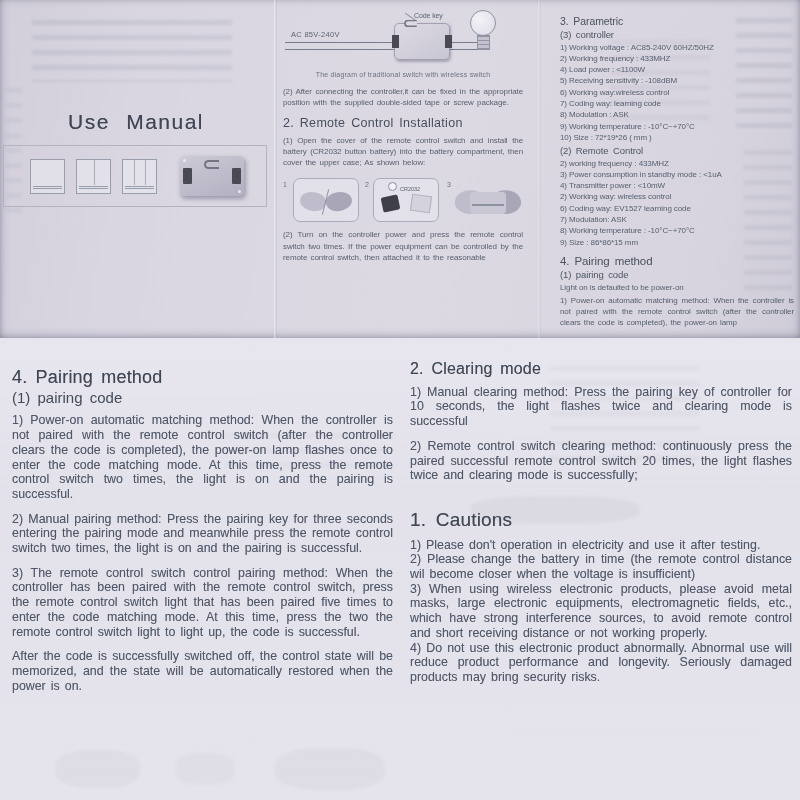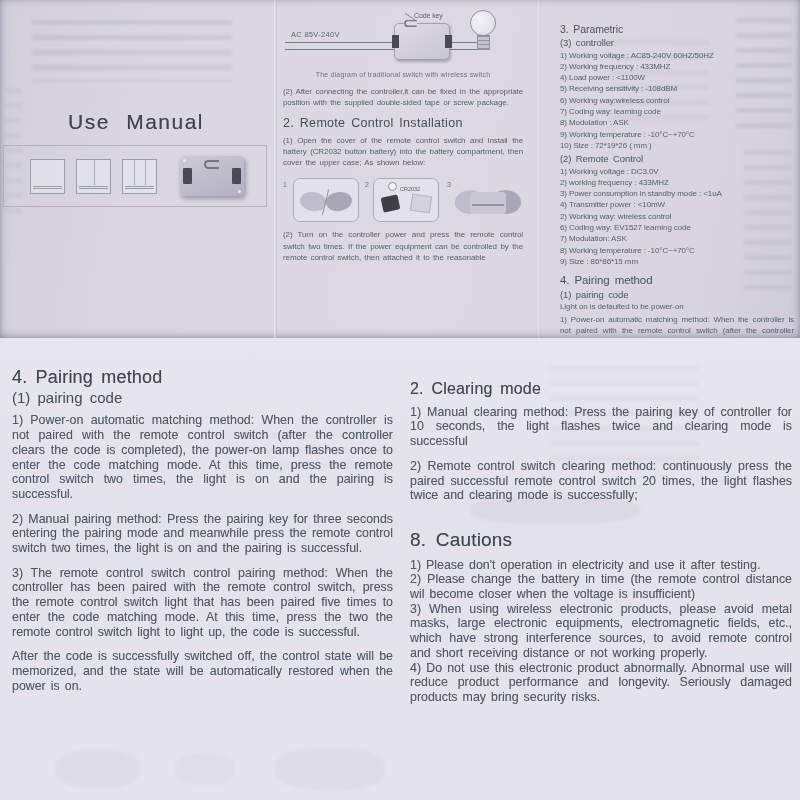--- a/index.html
+++ b/index.html
@@ -81,36 +81,36 @@
   .s2 .cover{position:absolute;right:7px;top:16px;width:20px;height:17px;background:#d4d2dd;border:1px solid #aeb2bf;transform:rotate(8deg);}
   .s2 .batt{position:absolute;left:8px;top:17px;width:17px;height:15px;background:#3f3f49;border-radius:2px;transform:rotate(-12deg);}
   .s2 .lens{position:absolute;left:14px;top:3px;width:9px;height:9px;border:1px solid #8a90a0;border-radius:50%;background:rgba(250,250,253,.7);}
   .s2 .cr-label{position:absolute;left:26px;top:5px;font-size:5.5px;letter-spacing:0;color:#555d6c;}
   .s3 .wa{left:2px;top:12px;width:30px;height:24px;transform:rotate(10deg);}
   .s3 .wb{right:2px;top:12px;width:30px;height:24px;transform:rotate(-10deg) scaleX(-1);}
   .s3 .body{position:absolute;left:17px;top:14px;width:36px;height:22px;background:#cac7d5;border-radius:4px;}
   .s3 .bar{position:absolute;left:19px;top:26px;width:32px;height:2px;background:#8d92a0;}
 
   
-  .panel-right{position:absolute;left:560px;top:12px;width:234px;height:338px;
+  .panel-right{position:absolute;left:560px;top:4px;width:234px;height:338px;
                font-size:8px;line-height:11.3px;letter-spacing:-.1px;color:#57606f;}
   .panel-right h3{margin:12px 0 0;font-size:10.5px;font-weight:400;color:#49525f;word-spacing:2px;}
   .panel-right h4{margin:2px 0 1px;font-size:9.5px;font-weight:400;color:#4c5563;word-spacing:2px;}
   .spec{margin:0;}
   .pr-note{margin:1px 0 0;}
   .pr-par{margin:2px 0 0;text-align:justify;word-spacing:1px;}
   .h-pair{margin-top:8px !important;font-size:11.5px !important;}
 
   
   .sheet{position:absolute;left:0;top:338px;width:800px;height:462px;
          background:linear-gradient(180deg,#e7e5ed 0%,#e3e1e9 35%,#e5e3eb 100%);}
   .col{position:absolute;font-size:12.4px;line-height:14.7px;color:#4e5768;}
   .col p{margin:8px 0 0;text-align:justify;word-spacing:1.6px;text-shadow:0 0 .5px rgba(78,87,104,.35);}
   .col-left{left:12px;top:32px;width:381px;}
-  .col-right{left:410px;top:44px;width:382px;}
+  .col-right{left:410px;top:24px;width:382px;}
   .bh1{margin:0;font-size:18px;font-weight:400;color:#3f4755;word-spacing:3px;letter-spacing:.2px;
        text-shadow:0 0 .6px rgba(63,71,85,.5);}
   .bh2{margin:6px 0 0;font-size:15px;font-weight:400;color:#434c5a;word-spacing:3px;}
   .bh-clear{font-size:16px;}
   .bh-caution{margin-top:30px;font-size:19px;word-spacing:4px;}
   .intro{margin-top:3px !important;}
   .cautions p{margin:0;}
   .cautions{margin-top:10px;}
   .gap{margin-top:10px !important;}
 </style>
@@ -209,21 +209,20 @@
       <p class="spec">1) Working voltage : AC85-240V  60HZ/50HZ</p>
       <p class="spec">2) Working frequency : 433MHZ</p>
       <p class="spec">4) Load power : &lt;1100W</p>
       <p class="spec">5) Receiving sensitivity : -108dBM</p>
       <p class="spec">6) Working way:wireless control</p>
       <p class="spec">7) Coding way: learning code</p>
       <p class="spec">8) Modulation : ASK</p>
       <p class="spec">9) Working temperature : -10°C~+70°C</p>
       <p class="spec">10) Size : 72*19*26 ( mm )</p>
       <h4>(2) Remote Control</h4>
-      <p class="spec">1) Working voltage : DC3.0V</p>
       <p class="spec">2) working frequency : 433MHZ</p>
       <p class="spec">3) Power consumption in standby mode : &lt;1uA</p>
       <p class="spec">4) Transmitter power : &lt;10mW</p>
       <p class="spec">2) Working way: wireless control</p>
       <p class="spec">6) Coding way: EV1527 learning code</p>
       <p class="spec">7) Modulation: ASK</p>
       <p class="spec">8) Working temperature : -10°C~+70°C</p>
       <p class="spec">9) Size : 86*86*15 mm</p>
       <h3 class="h-pair">4. Pairing method</h3>
       <h4>(1) pairing code</h4>
@@ -246,21 +245,21 @@
       <p>1) Power-on automatic matching method: When the controller is not paired with the remote control switch (after the controller clears the code is completed), the power-on lamp flashes once to enter the code matching mode. At this time, press the remote control switch two times, the light is on and the pairing is successful.</p>
       <p class="gap">2) Manual pairing method: Press the pairing key for three seconds entering the pairing mode and meanwhile press the remote control switch two times, the light is on and the pairing is successful.</p>
       <p class="gap">3) The remote control switch control pairing method: When the controller has been paired with the remote control switch, press the remote control switch light that has been paired five times to enter the code matching mode. At this time, press the two the remote control switch light to light up, the code is successful.</p>
       <p class="gap">After the code is successfully switched off, the control state will be memorized, and the state will be automatically restored when the power is on.</p>
     </div>
 
     <div class="col col-right">
       <h2 class="bh1 bh-clear">2. Clearing mode</h2>
       <p>1) Manual clearing method: Press the pairing key of controller for 10 seconds, the light flashes twice and clearing mode is successful</p>
       <p class="gap">2) Remote control switch clearing method: continuously press the paired successful remote control switch 20 times, the light flashes twice and clearing mode is successfully;</p>
-      <h2 class="bh1 bh-caution">8. Cautions</h2>
+      <h2 class="bh1 bh-caution">1. Cautions</h2>
       <div class="cautions">
         <p>1) Please don't operation in electricity and use it after testing.</p>
         <p>2) Please change the battery in time (the remote control distance wil become closer when the voltage is insufficient)</p>
         <p>3) When using wireless electronic products, please avoid metal masks, large electronic equipments, electromagnetic fields, etc., which have strong interference sources, to avoid remote control and short receiving distance or not working properly.</p>
         <p>4) Do not use this electronic product abnormally. Abnormal use will reduce product performance and longevity. Seriously damaged products may bring security risks.</p>
       </div>
     </div>
   </section>
 
 </div>

